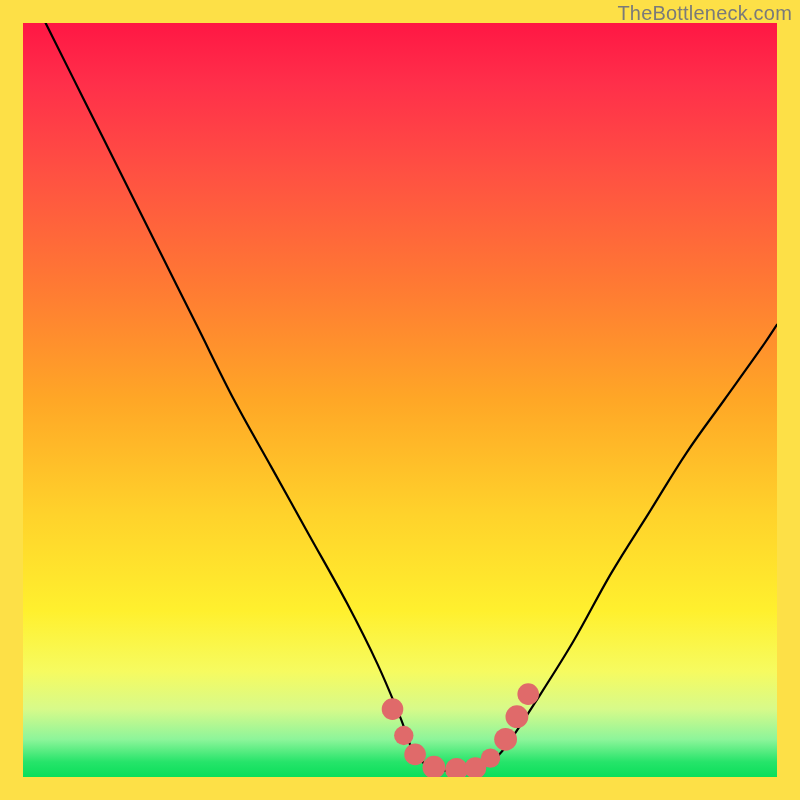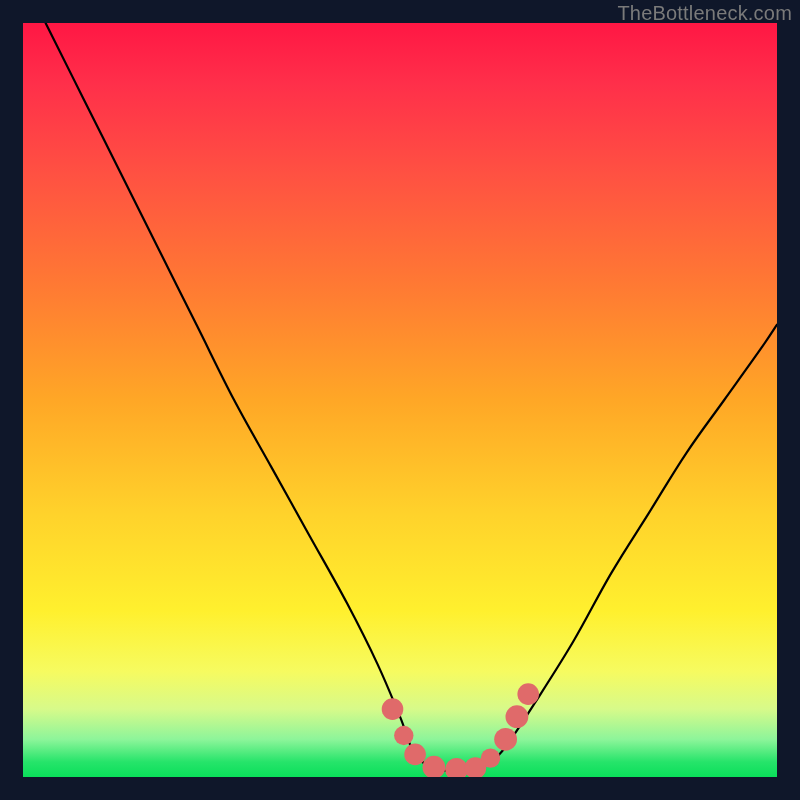--- a/index.html
+++ b/index.html
@@ -8,21 +8,21 @@
     width: 800px;
     height: 800px;
     background: #000;
     overflow: hidden;
     font-family: Arial, Helvetica, sans-serif;
   }
   .stage {
     position: relative;
     width: 800px;
     height: 800px;
-    background: #0f172a;
+    background: #fde047;
   }
   .plot-area {
     position: absolute;
     left: 23px;
     top: 23px;
     width: 754px;
     height: 754px;
     
     background: linear-gradient(
       to bottom,

